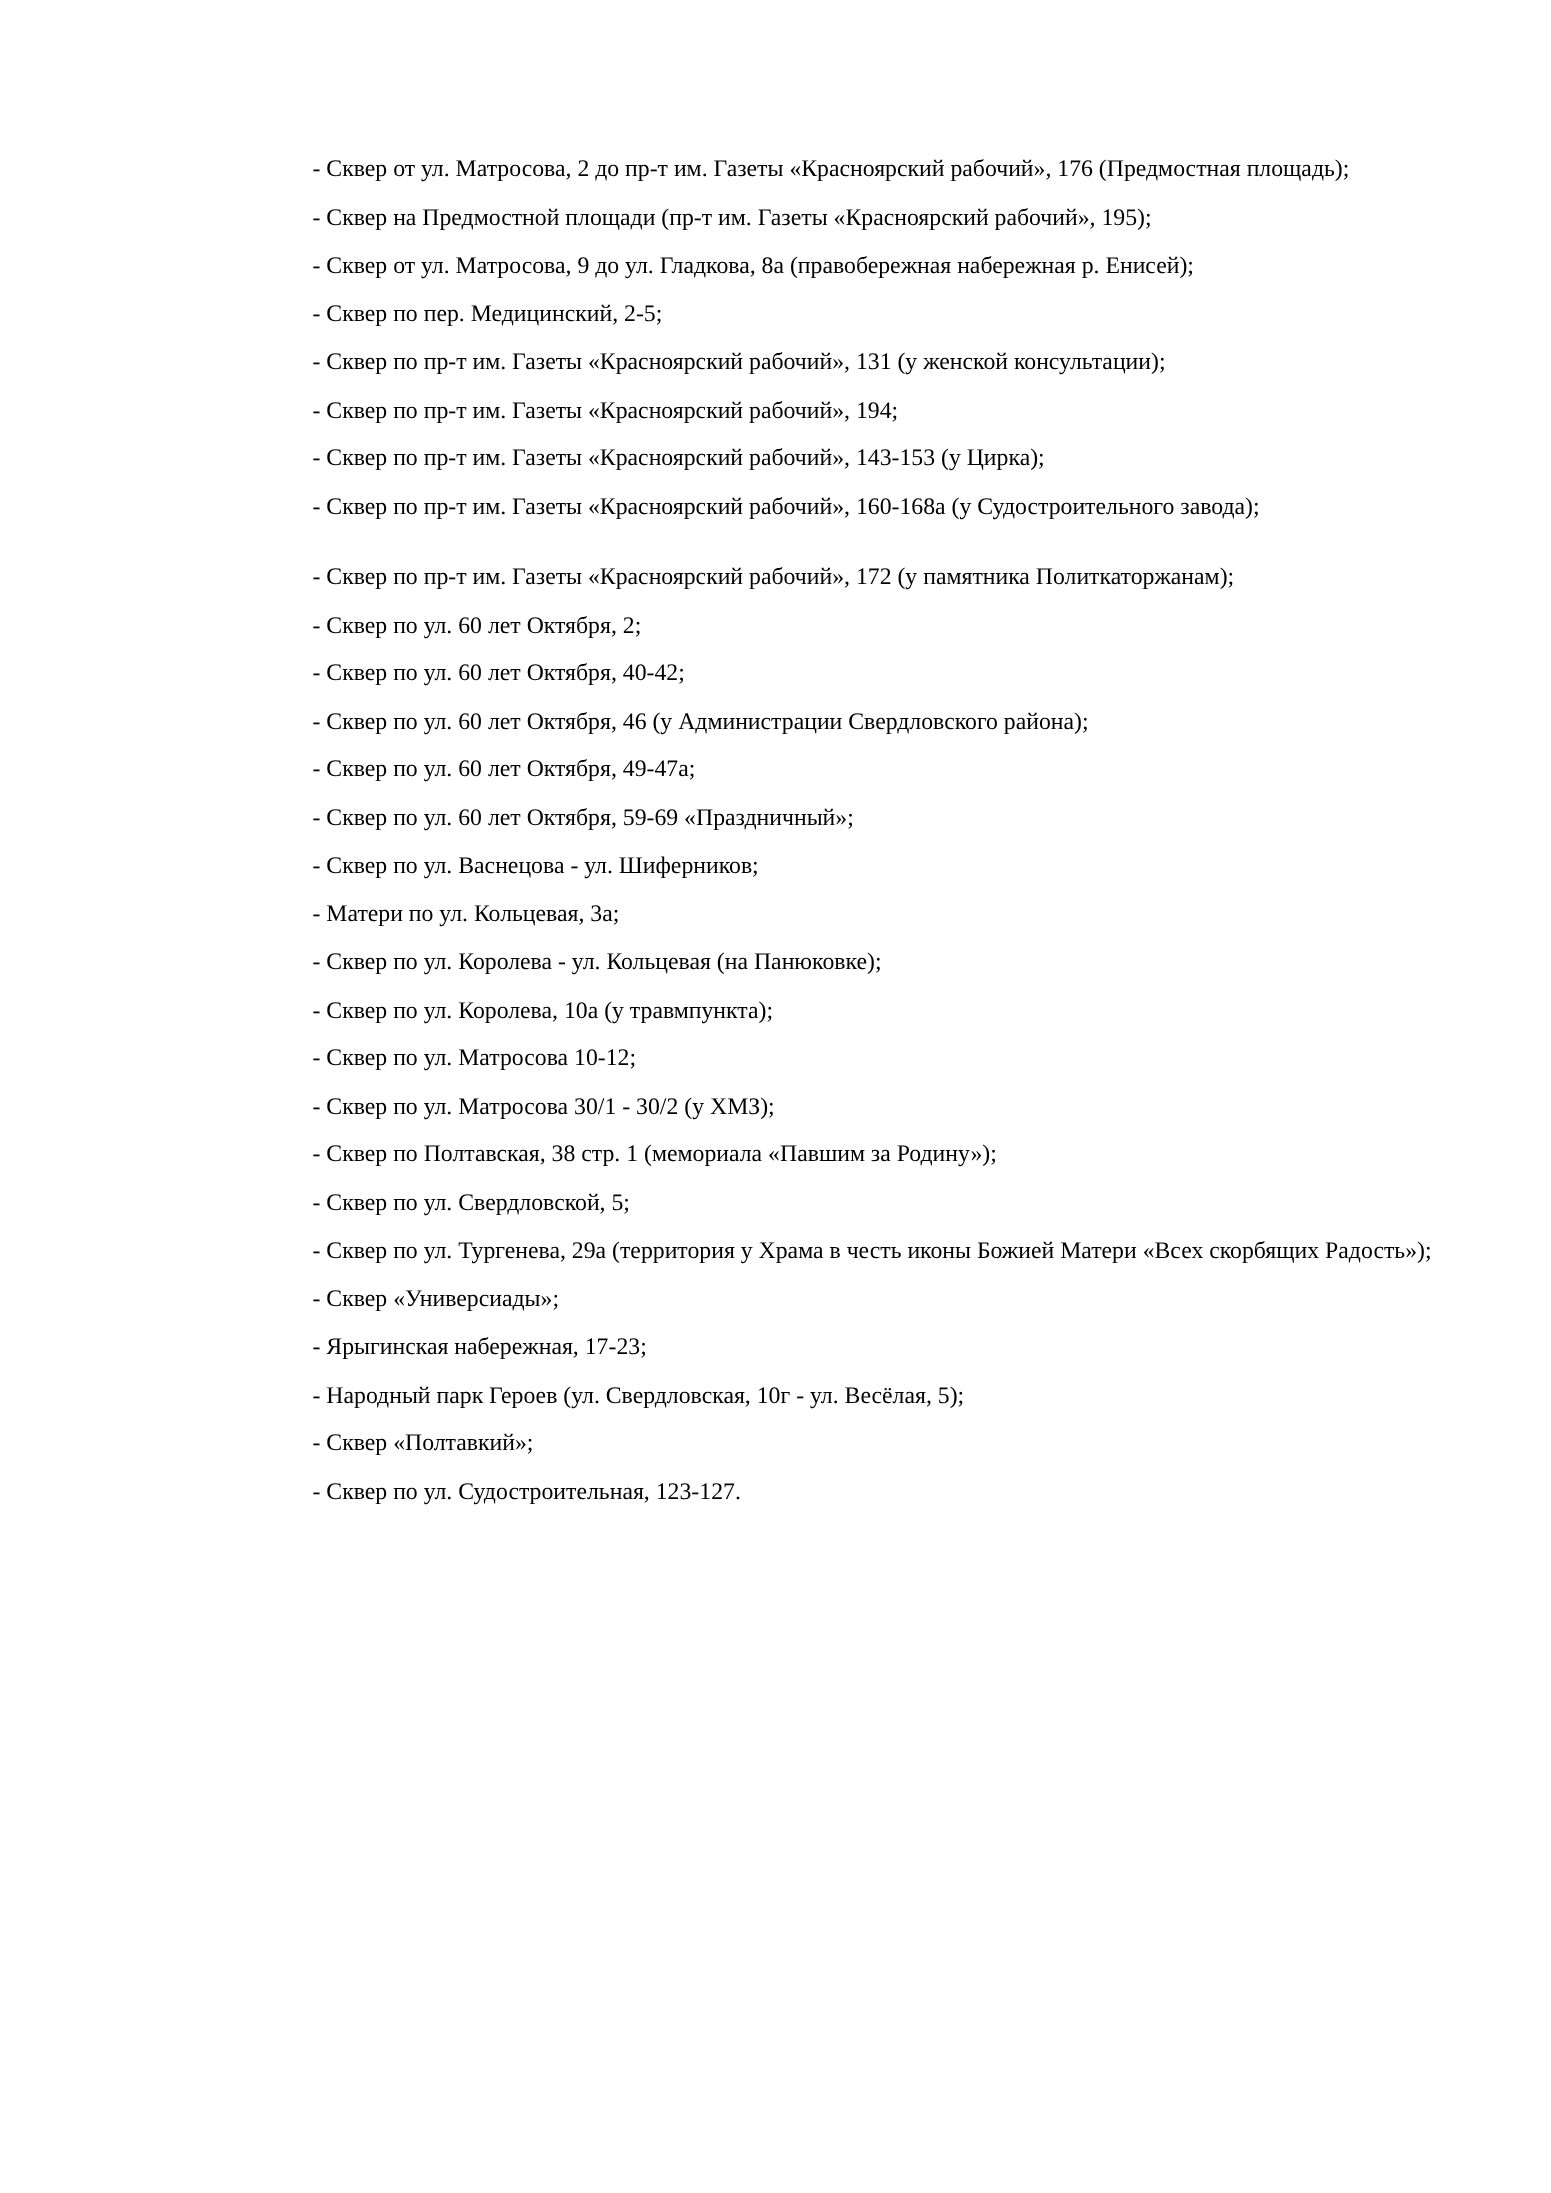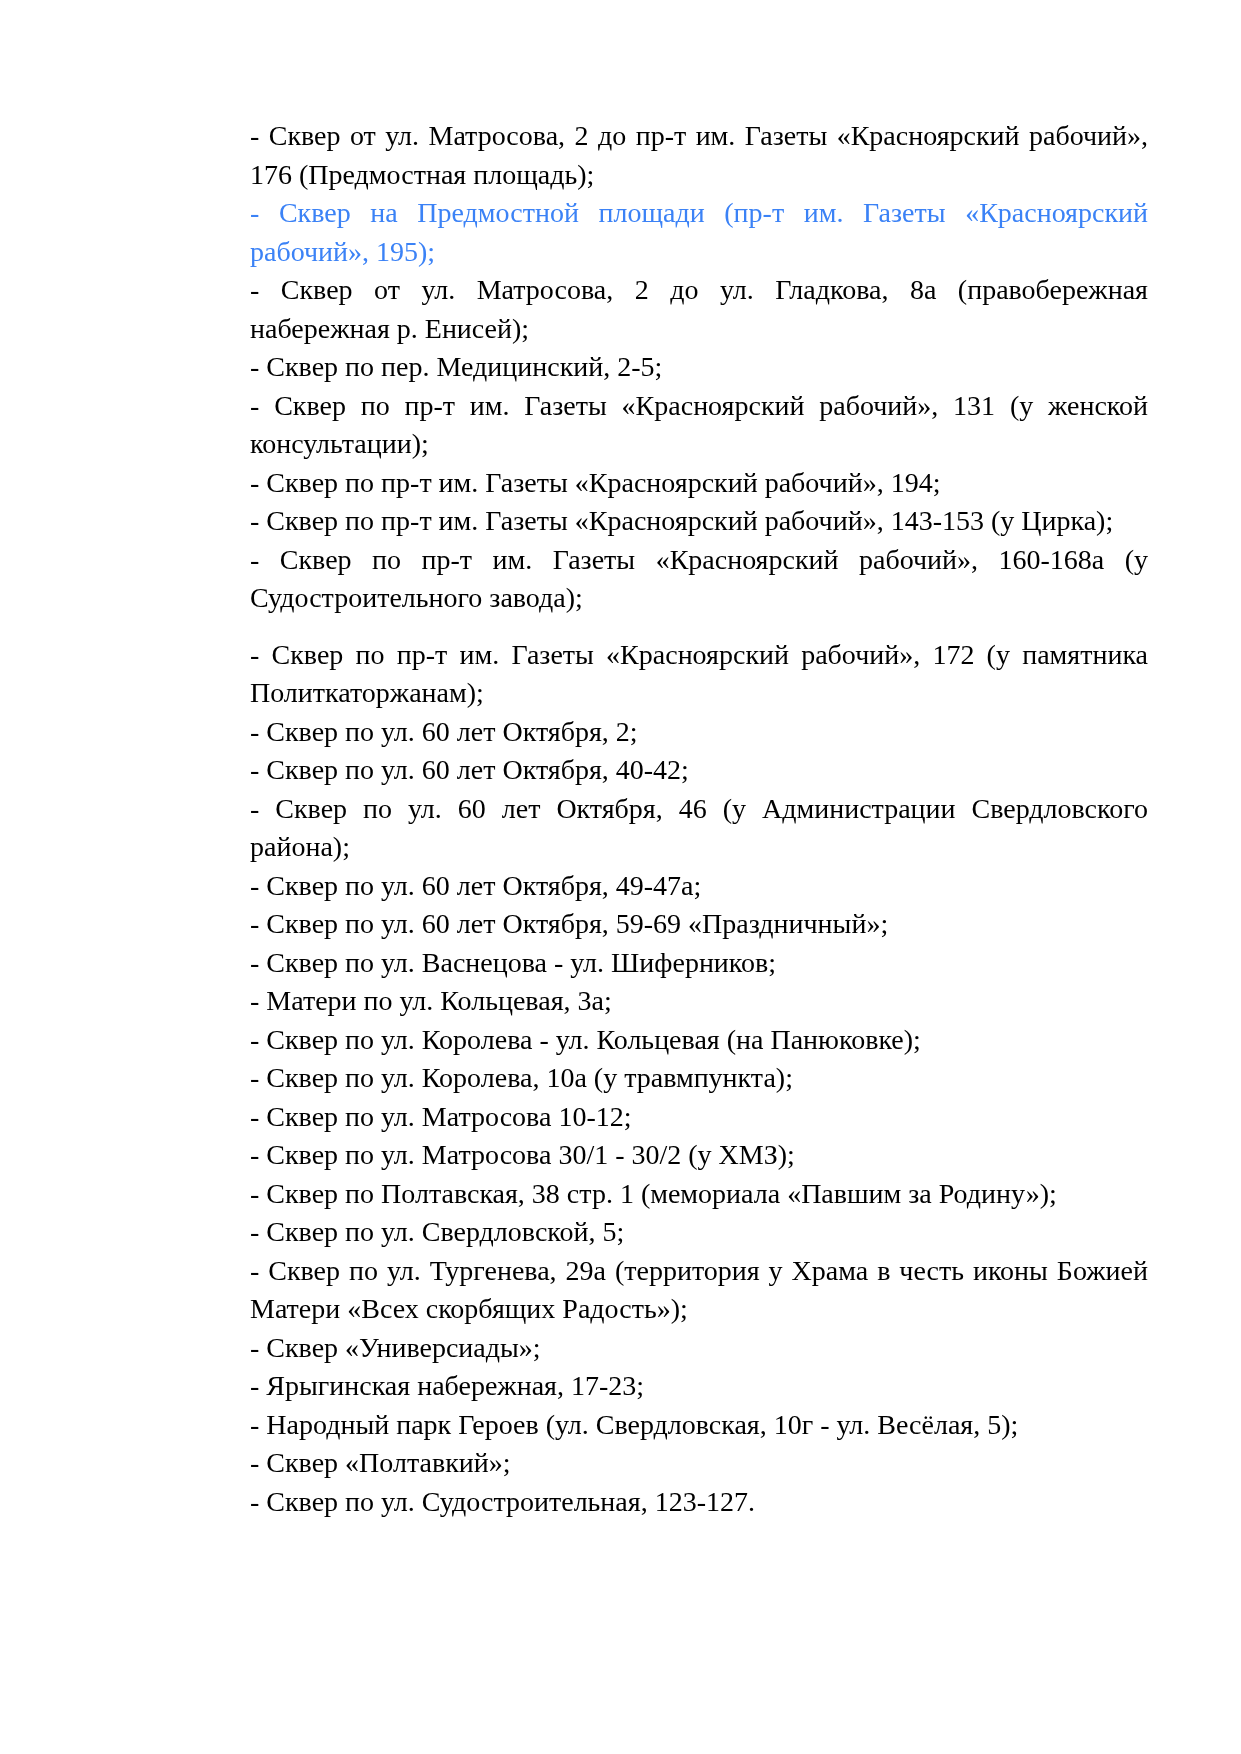--- a/index.html
+++ b/index.html
@@ -24,35 +24,35 @@
   }
   .content {
     position: absolute;
     left: 250px;
     top: 117px;
     width: 898px;
   }
   .list-item {
     margin: 0;
     padding: 0;
-    font-size: 28px;
+    font-size: 19px;
     line-height: 38.5px;
     color: #000000;
     text-align: justify;
   }
 </style>
 </head>
 <body>
 
 <div class="page" style="background: rgb(255, 255, 255);">
   <div class="content">
 
   <p class="list-item" style="color: rgb(0, 0, 0);">- Сквер от ул. Матросова, 2 до пр-т им. Газеты «Красноярский рабочий», 176 (Предмостная площадь);</p>
-      <p class="list-item" style="color: #3b82f6;">- Сквер на Предмостной площади (пр-т им. Газеты «Красноярский рабочий», 195);</p>
-      <p class="list-item" style="color: rgb(0, 0, 0);">- Сквер от ул. Матросова, 2 до ул. Гладкова, 8а (правобережная набережная р. Енисей);</p>
+      <p class="list-item" style="color: #000000;">- Сквер на Предмостной площади (пр-т им. Газеты «Красноярский рабочий», 195);</p>
+      <p class="list-item" style="color: rgb(0, 0, 0);">- Сквер от ул. Матросова, 9 до ул. Гладкова, 8а (правобережная набережная р. Енисей);</p>
       <p class="list-item" style="color: rgb(0, 0, 0);">- Сквер по пер. Медицинский, 2-5;</p>
       <p class="list-item" style="color: rgb(0, 0, 0);">- Сквер по пр-т им. Газеты «Красноярский рабочий», 131 (у женской консультации);</p>
       <p class="list-item" style="color: rgb(0, 0, 0);">- Сквер по пр-т им. Газеты «Красноярский рабочий», 194;</p>
       <p class="list-item" style="color: rgb(0, 0, 0);">- Сквер по пр-т им. Газеты «Красноярский рабочий», 143-153 (у Цирка);</p>
       <p class="list-item" style="color: rgb(0, 0, 0);">- Сквер по пр-т им. Газеты «Красноярский рабочий», 160-168а (у Судостроительного завода);</p>
       <p class="list-item" style="color: rgb(0, 0, 0); margin-top: 18px;">- Сквер по пр-т им. Газеты «Красноярский рабочий», 172 (у памятника Политкаторжанам);</p>
       <p class="list-item" style="color: rgb(0, 0, 0);">- Сквер по ул. 60 лет Октября, 2;</p>
       <p class="list-item" style="color: rgb(0, 0, 0);">- Сквер по ул. 60 лет Октября, 40-42;</p>
       <p class="list-item" style="color: rgb(0, 0, 0);">- Сквер по ул. 60 лет Октября, 46 (у Администрации Свердловского района);</p>
       <p class="list-item" style="color: rgb(0, 0, 0);">- Сквер по ул. 60 лет Октября, 49-47а;</p>

